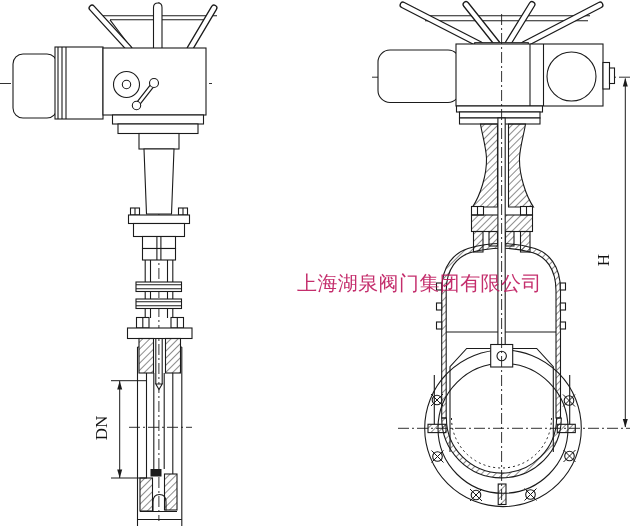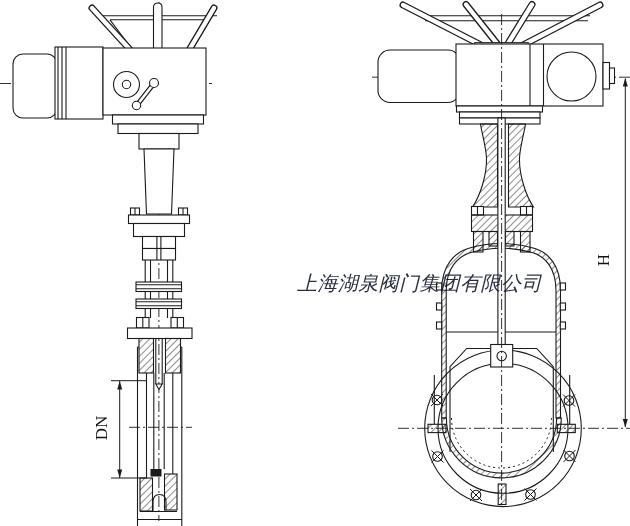--- a/index.html
+++ b/index.html
@@ -12,23 +12,23 @@
   .hs{stroke:#1b1b1b;stroke-width:1.1;}
   .cl{stroke:#1b1b1b;stroke-width:0.9;stroke-dasharray:11 3 2 3;fill:none;}
   .dim{stroke:#1b1b1b;stroke-width:1;fill:none;}
   .blk{fill:#1b1b1b;stroke:none;}
   .spoke-o{stroke:#1b1b1b;stroke-width:7;stroke-linecap:round;fill:none;}
   .spoke-i{stroke:#ffffff;stroke-width:4.4;stroke-linecap:round;fill:none;}
   .lever-o{stroke:#1b1b1b;stroke-width:5;stroke-linecap:round;fill:none;}
   .lever-i{stroke:#ffffff;stroke-width:2.6;stroke-linecap:round;fill:none;}
   .seatdash{stroke:#1b1b1b;stroke-width:1;stroke-dasharray:2 3;fill:none;}
   text.dimlabel{font-family:"Liberation Serif",serif;font-size:17px;fill:#141414;}
-  .watermark{position:absolute;left:297px;top:270px;width:250px;color:#0f172a;
+  .watermark{position:absolute;left:297px;top:270px;width:250px;color:#be185d;
              font-size:20px;letter-spacing:0.4px;white-space:nowrap;
-             font-family:"Liberation Sans",sans-serif;opacity:0.9;font-style:italic;}
+             font-family:"Liberation Sans",sans-serif;opacity:0.9;}
 </style>
 </head>
 <body>
 
 <div class="stage">
 <svg width="630" height="526" viewBox="0 0 630 526">
   <defs>
     <pattern id="hatch" width="5" height="5" patternUnits="userSpaceOnUse" patternTransform="rotate(45)">
       <line x1="0" y1="0" x2="0" y2="5" stroke="#1b1b1b" stroke-width="1"></line>
     </pattern>

